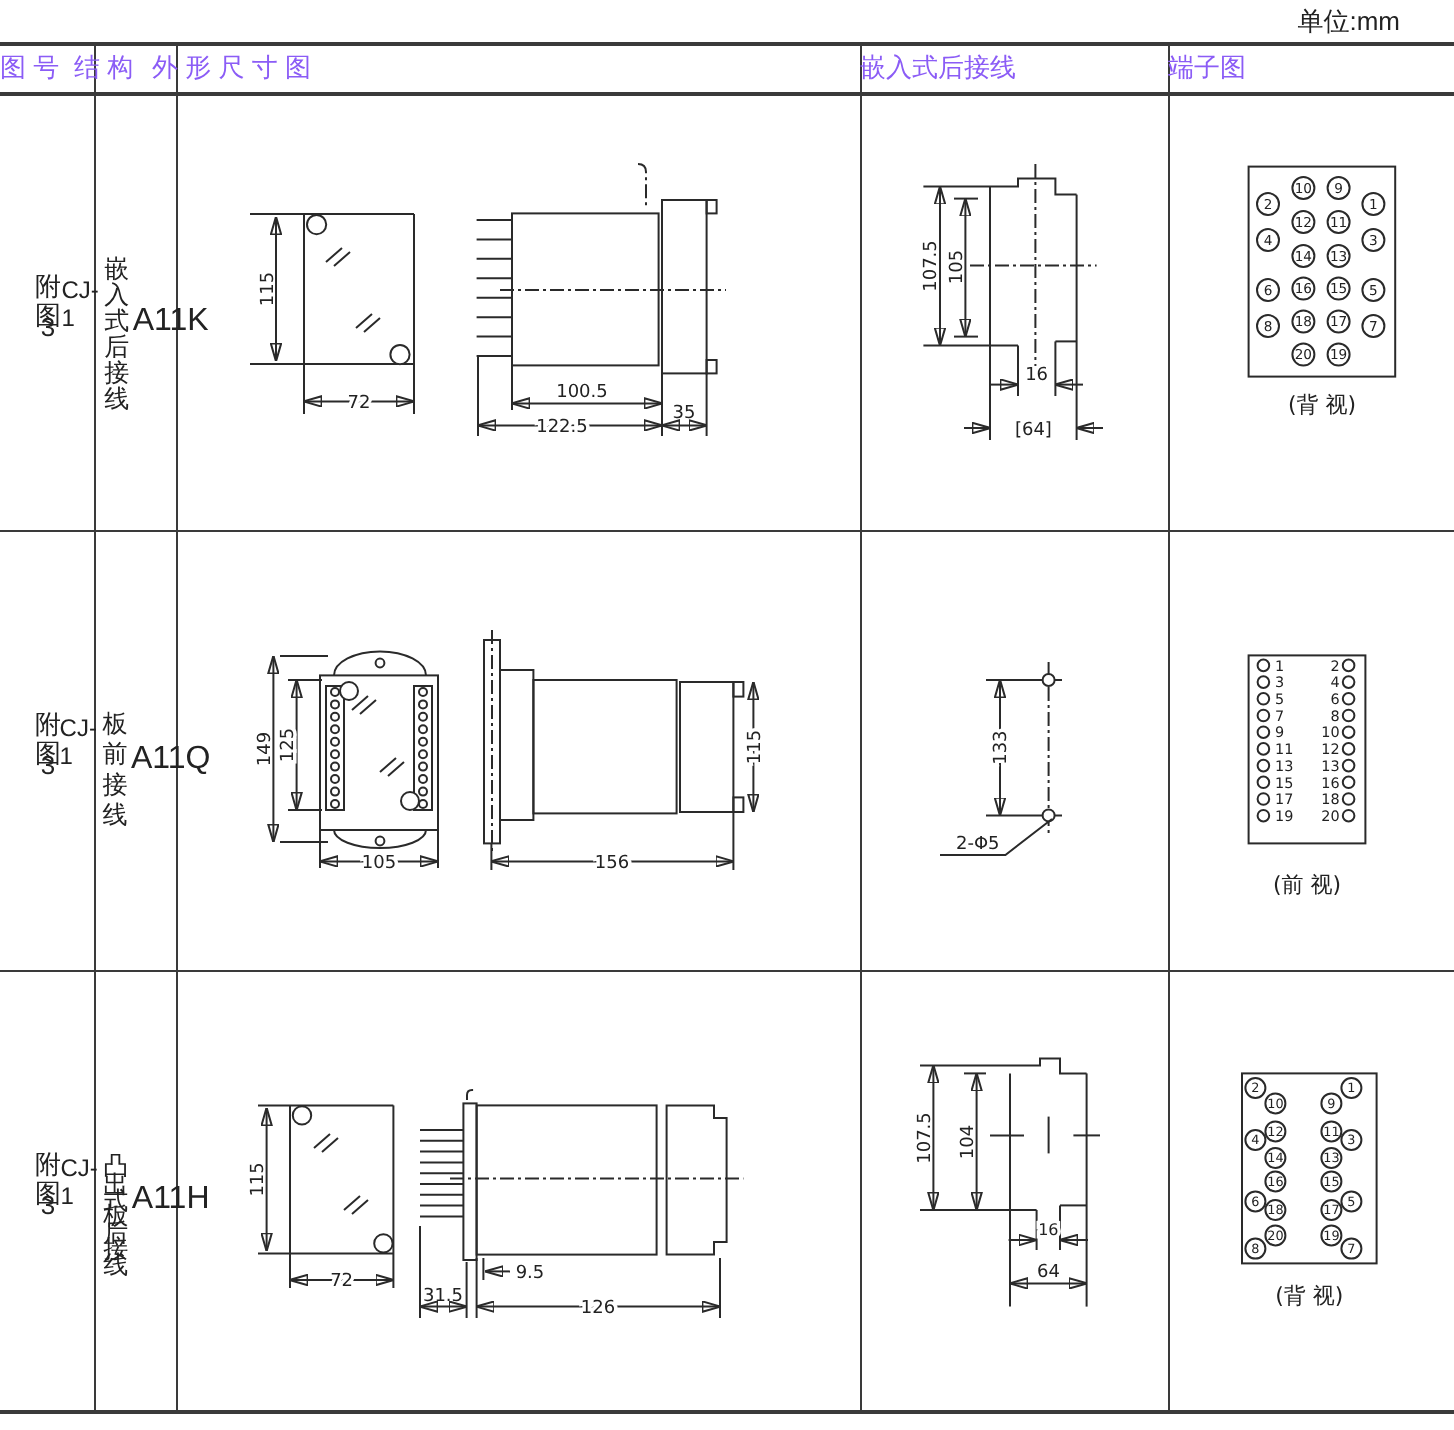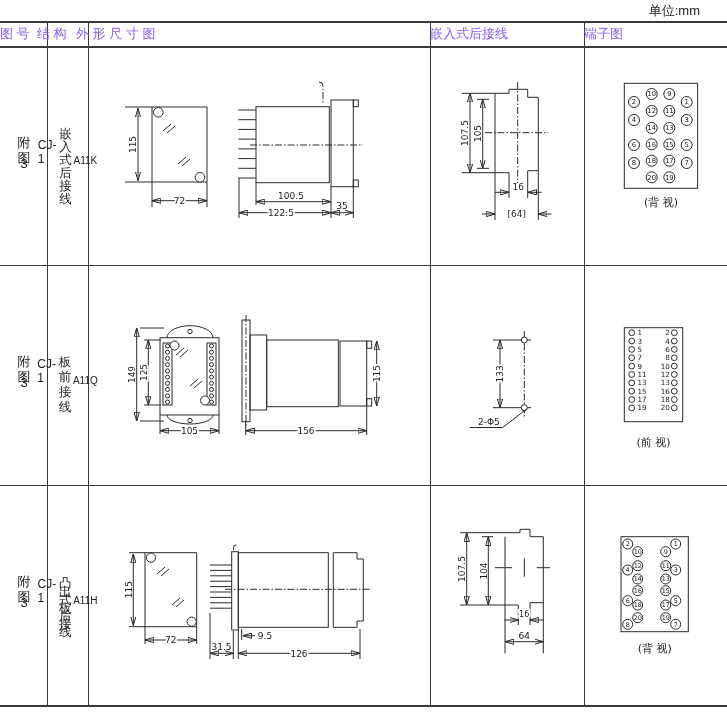--- a/index.html
+++ b/index.html
@@ -8,21 +8,21 @@
   .hline{position:absolute;left:0;width:727px;background:#3a3a3a;}
   .vline{position:absolute;top:21px;height:685px;width:1px;background:#3a3a3a;}
   .hcell{position:absolute;top:21px;height:25px;line-height:25px;text-align:left;
          font-size:13px;color:#8b5cf6;}
   .cell{position:absolute;display:flex;align-items:center;justify-content:center;}
   .colcell{position:absolute;display:flex;flex-direction:row;align-items:center;justify-content:center;}
   .fig{writing-mode:vertical-rl;text-orientation:upright;letter-spacing:15px;font-size:13px;}
   .desc{writing-mode:vertical-rl;text-orientation:upright;font-size:12.5px;}
   .ls13{letter-spacing:13px;} .ls15{letter-spacing:15px;} .ls8{letter-spacing:8px;}
   .model{font-size:12px;margin-bottom:8px;}
-  .code{font-size:10px;margin-top:10px;}
+  .code{font-size:16px;margin-top:10px;}
   #unit{position:absolute;top:2px;right:27px;font-size:13px;}
   svg{position:absolute;overflow:visible;}
   svg line,svg path,svg rect,svg polyline{stroke:#2a2a2a;stroke-width:1;fill:none;}
   svg circle{stroke:#2a2a2a;stroke-width:1;fill:#fff;}
   svg text{fill:#222;stroke:none;font-family:"DejaVu Sans","Liberation Sans",sans-serif;}
   .dim{font-size:9px;}
   .lt{font-size:9px;paint-order:stroke;stroke:#fff;stroke-width:3.5px;fill:#222;}
   .cn{font-size:11px;}
   .num{stroke:none;fill:#222;}
   .dd{stroke-dasharray:7 2 1.5 2;}

